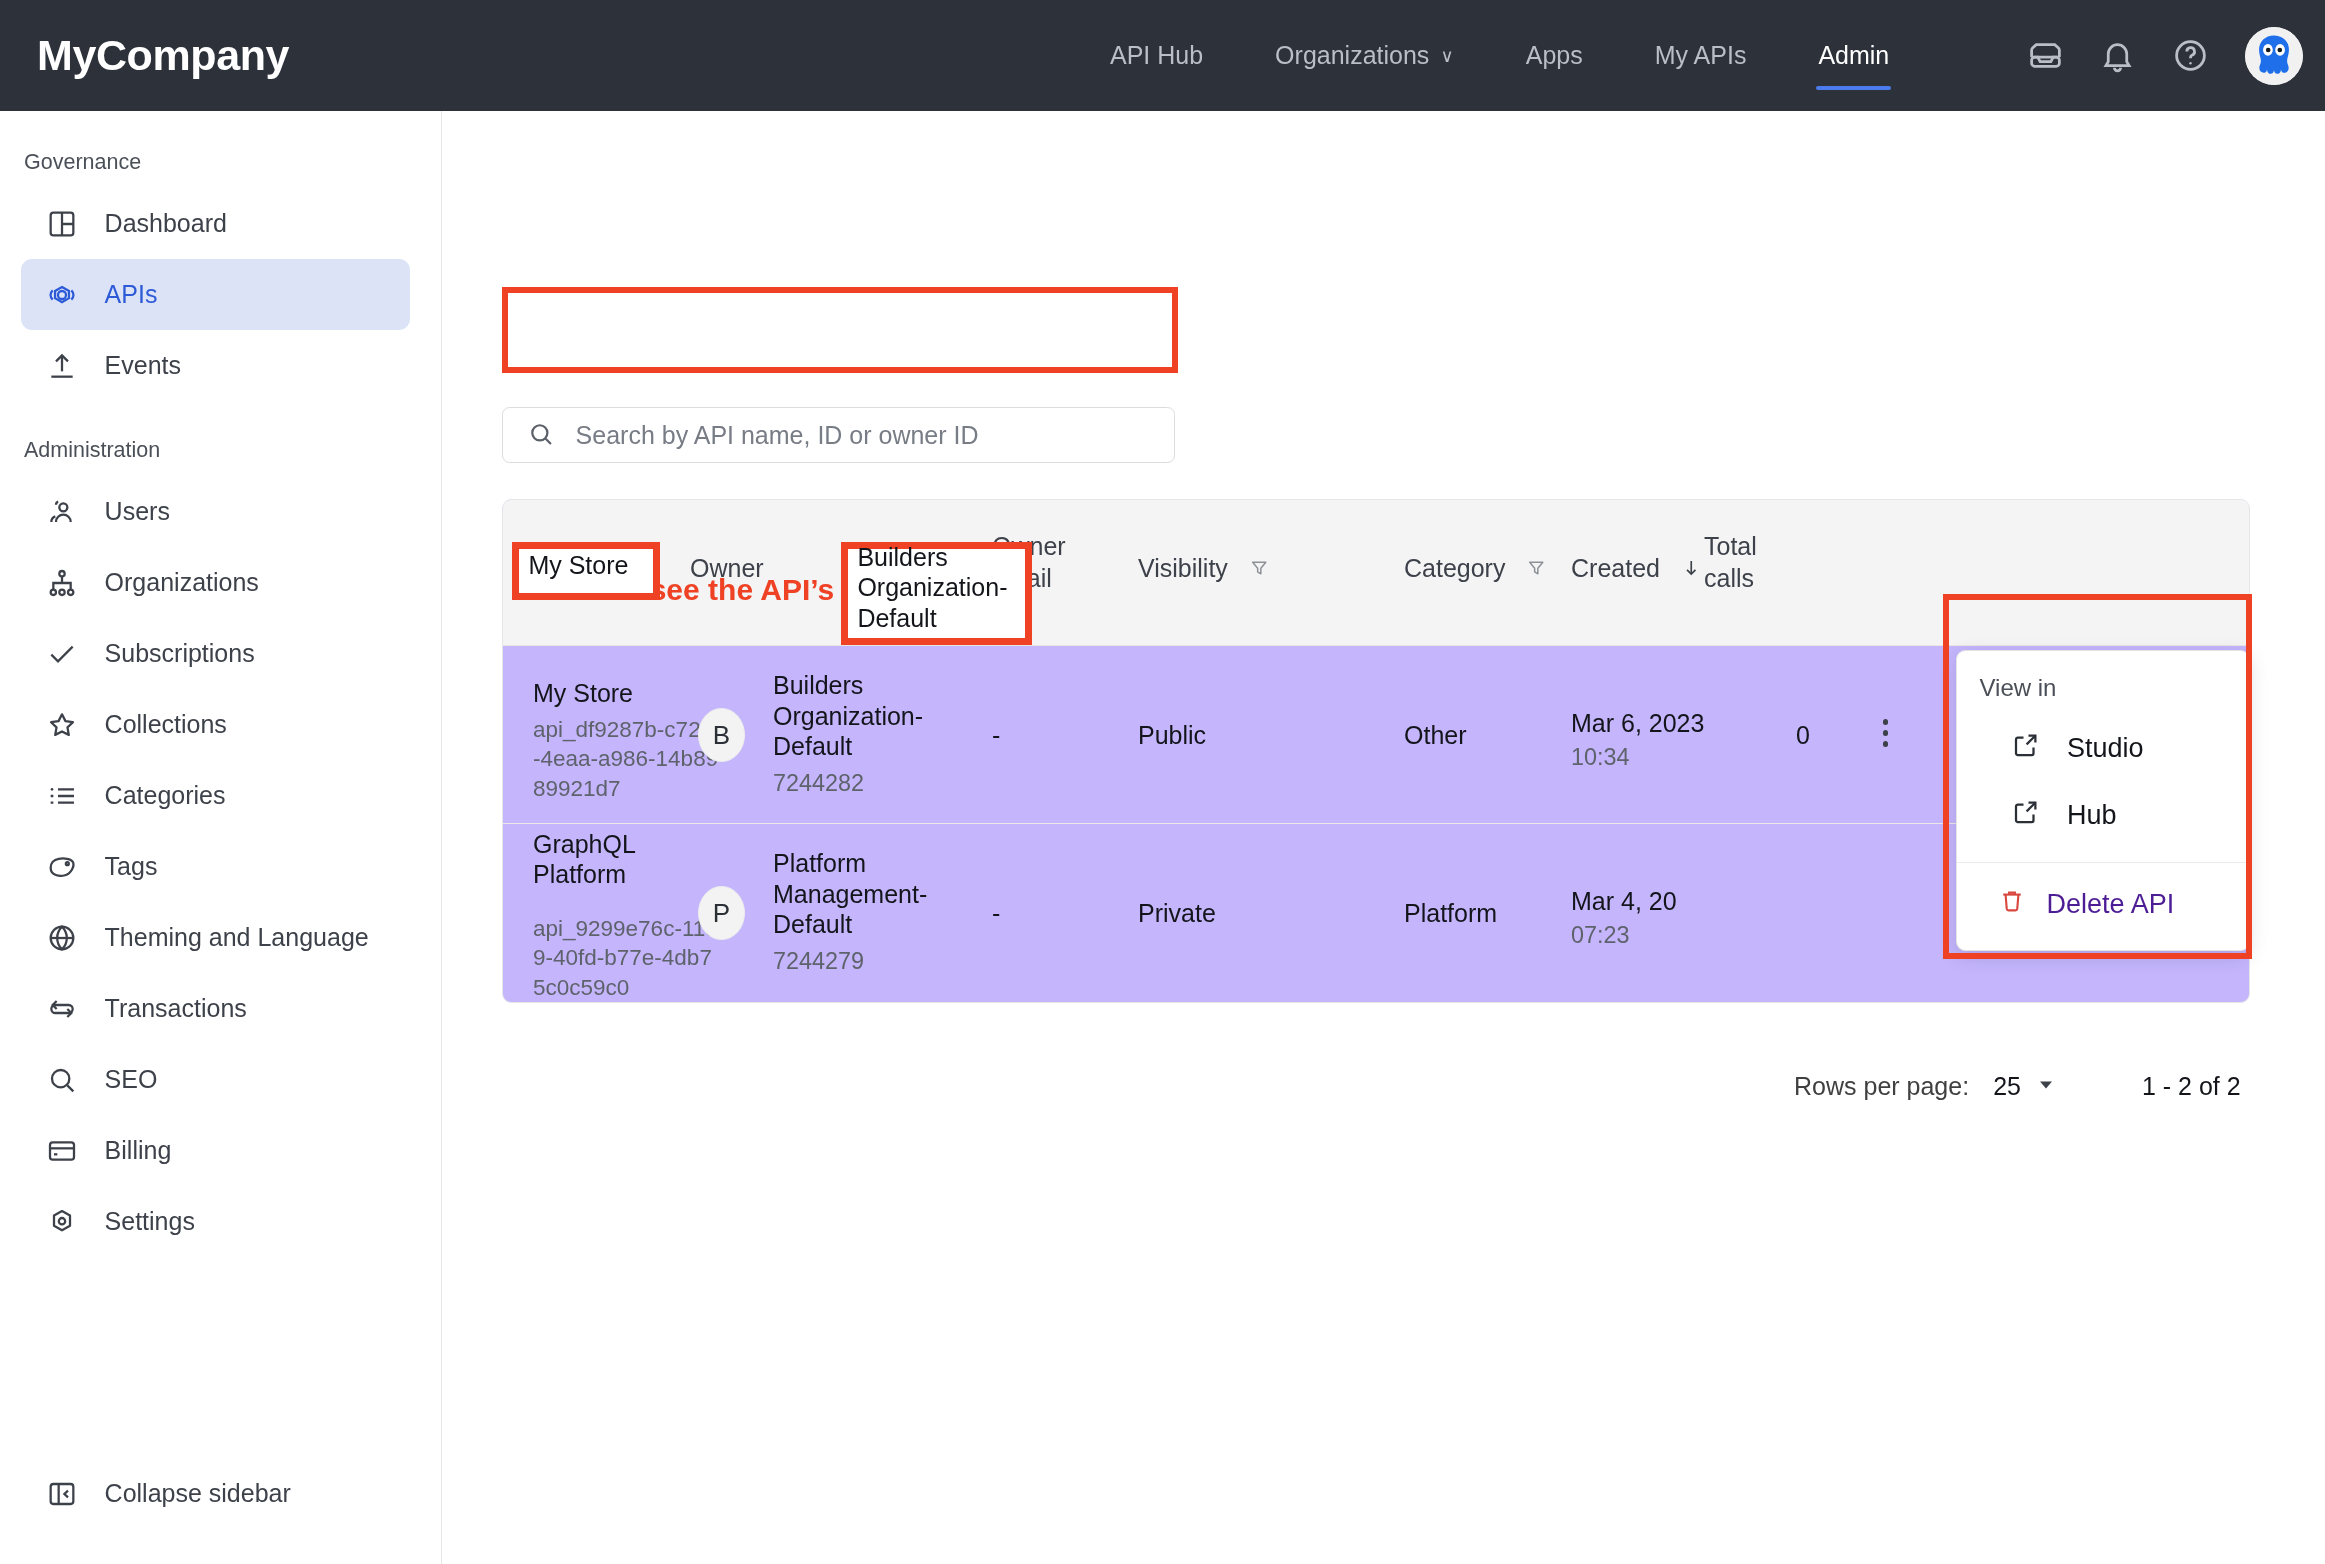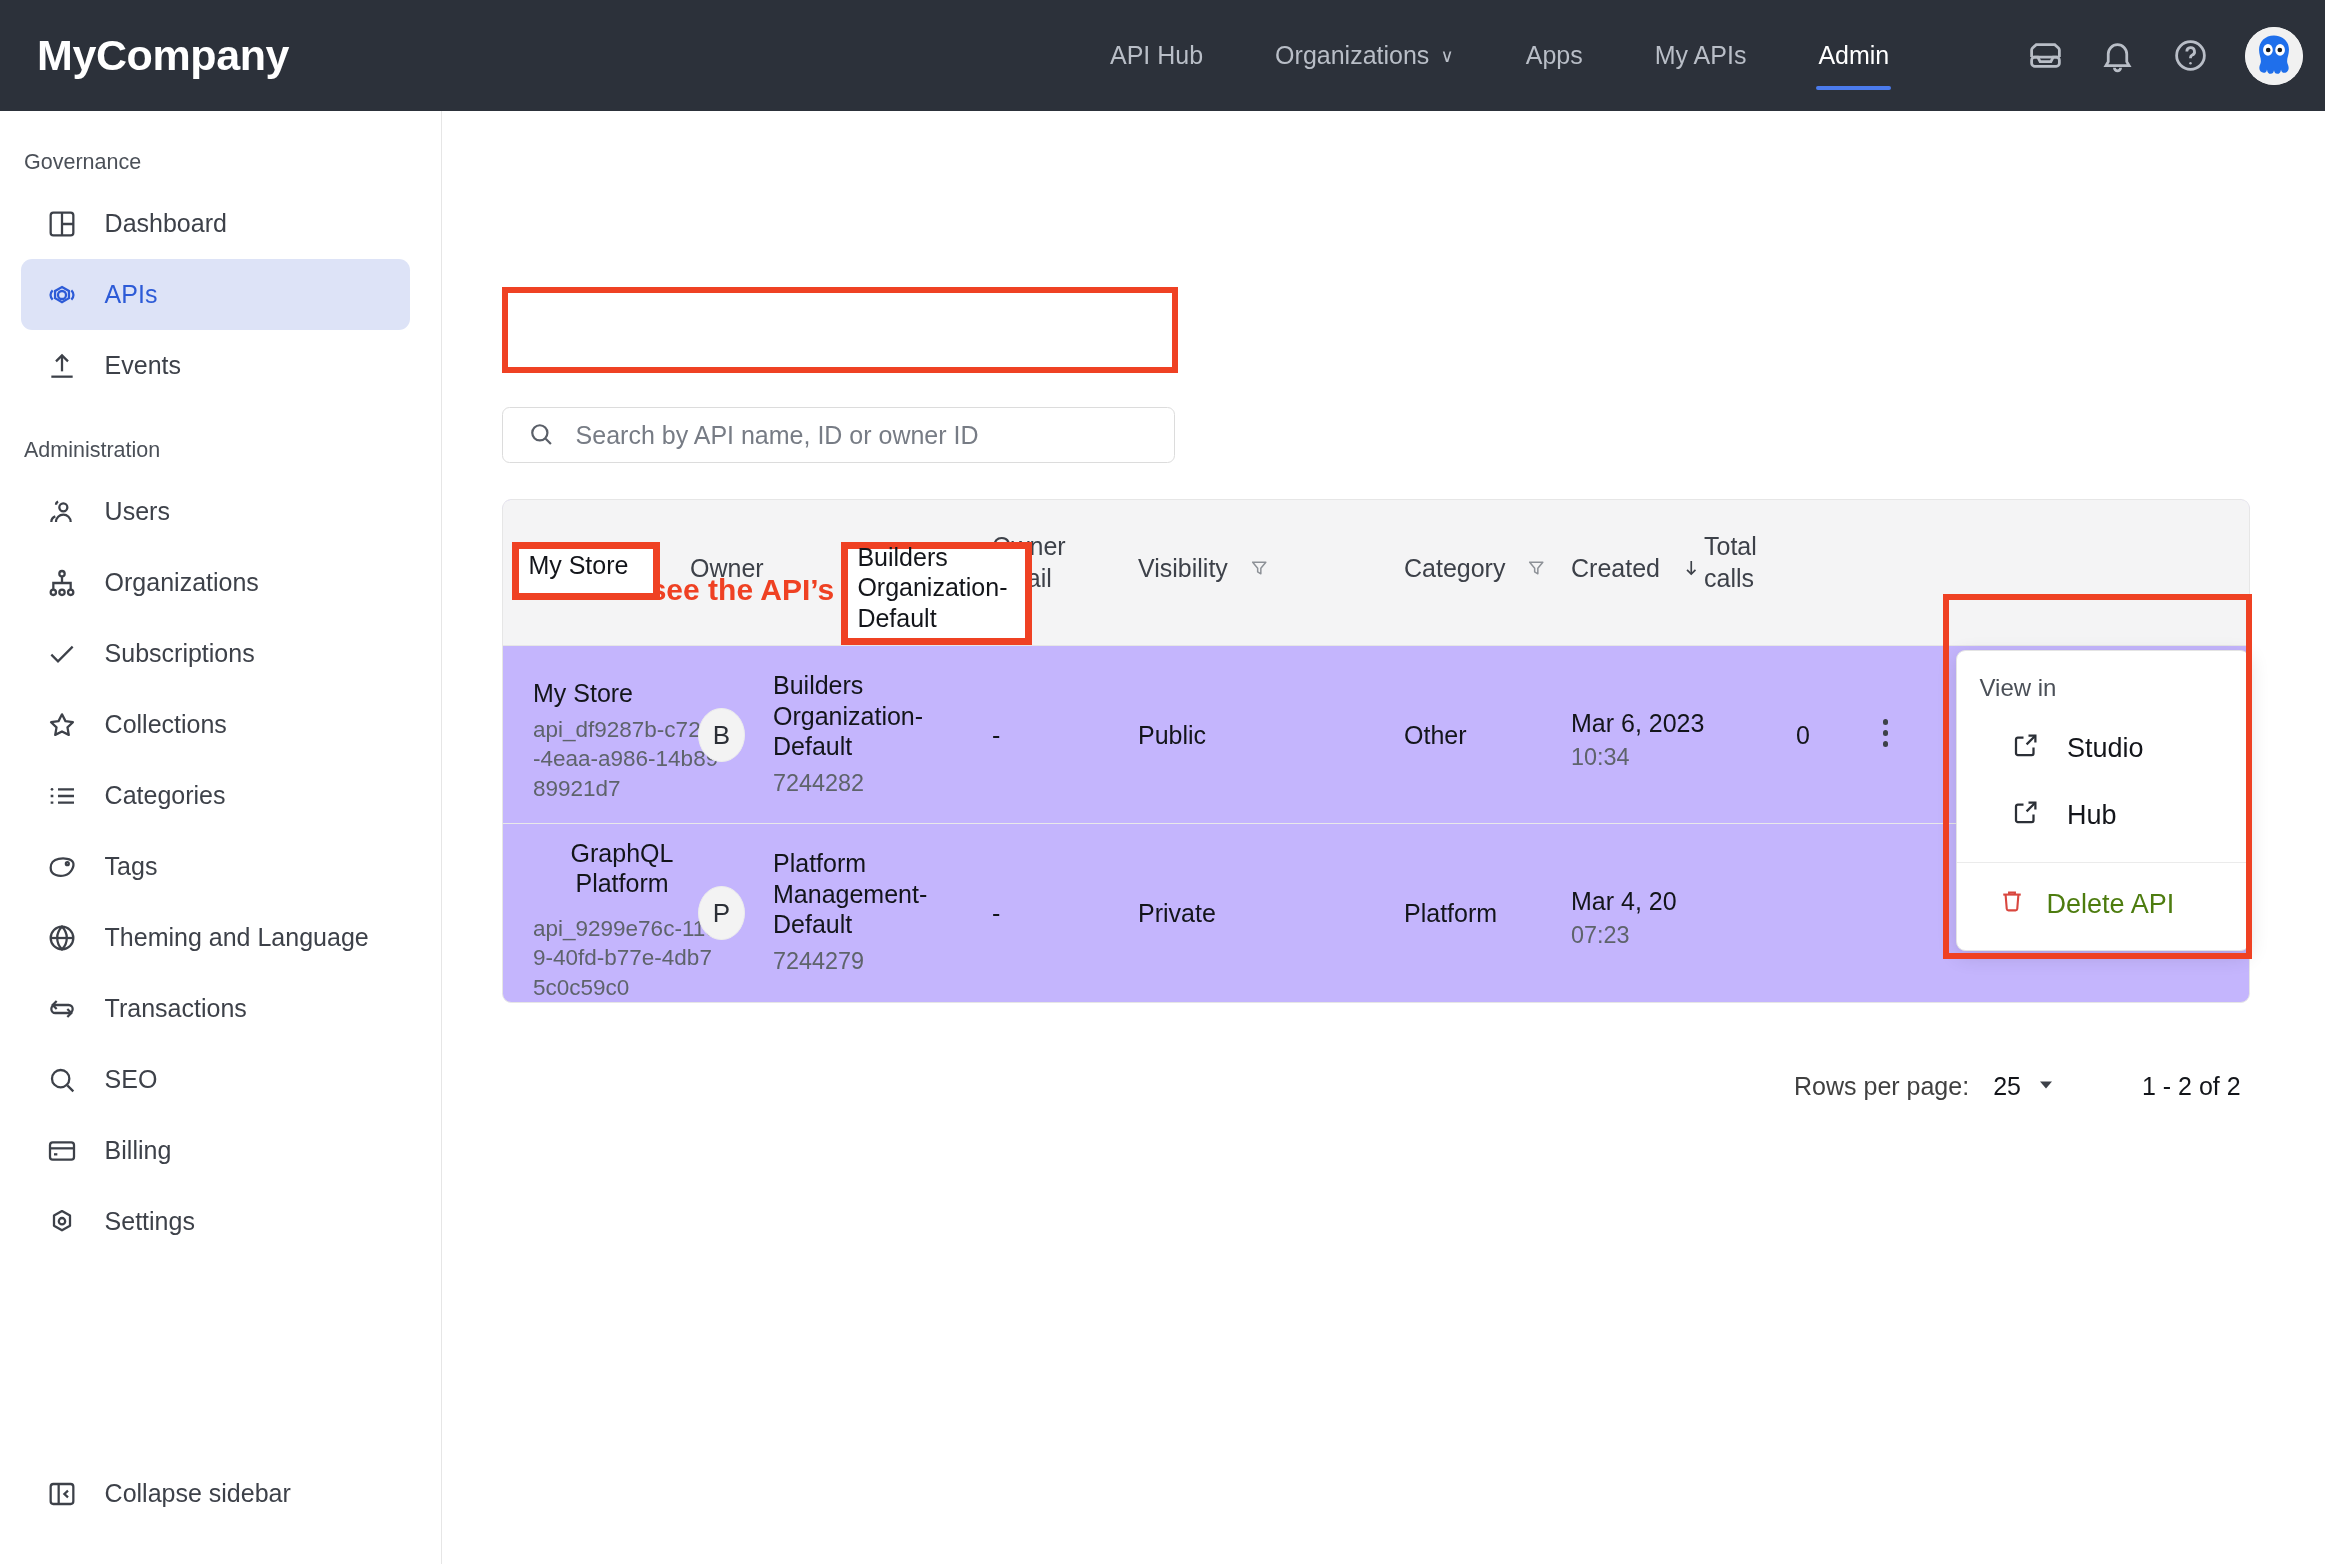--- a/index.html
+++ b/index.html
@@ -229,21 +229,21 @@
   .menu-item {
     display: flex; align-items: center; gap: 26px;
     padding: 15px 0 15px 54px;
     font-size: 27px; color: #13151a;
   }
   .menu-item svg { stroke: #2b2f36; fill: none; stroke-width: 1.8; }
   #menu-sep { height: 1.9px; background: #ebebeb; margin-top: 13px; }
   #menu-delete {
     display: flex; align-items: center; gap: 20.6px;
     padding: 24px 0 28px 41px;
-    font-size: 27px; color: #4d7c0f;
+    font-size: 27px; color: #4c1d95;
   }
   #menu-delete svg { stroke: #d9473f; fill: none; stroke-width: 1.8; }
 
   
   .hl {
     position: absolute;
     border: 6.6px solid #ef4123;
     z-index: 60;
     pointer-events: none;
   }
@@ -552,21 +552,21 @@
       <div class="cell c-kebab" style="top:73px;">
         <span class="kebab">
             <i></i>
             <i></i>
             <i></i>
           </span>
       </div>
     </div>
 
     <div class="trow">
-      <div class="cell api-name" style="top:14px;text-align:center;">GraphQL Platform</div>
+      <div class="cell api-name" style="top:5px;">GraphQL Platform</div>
       <div class="cell api-id" style="top:90px;">api_9299e76c-11c9-40fd-b77e-4db75c0c59c0</div>
       <div class="owner-av">P</div>
       <div class="cell owner-name" style="top:24px;">Platform Management-Default</div>
       <div class="cell owner-id" style="top:124px;">7244279</div>
       <div class="cell c-email" style="top:75px;">-</div>
       <div class="cell c-vis" style="top:75px;">Private</div>
       <div class="cell c-cat" style="top:75px;">Platform</div>
       <div class="cell c-date" style="top:62px;">
         <span>Mar 4, 20</span>
         <span class="tm">07:23</span>

